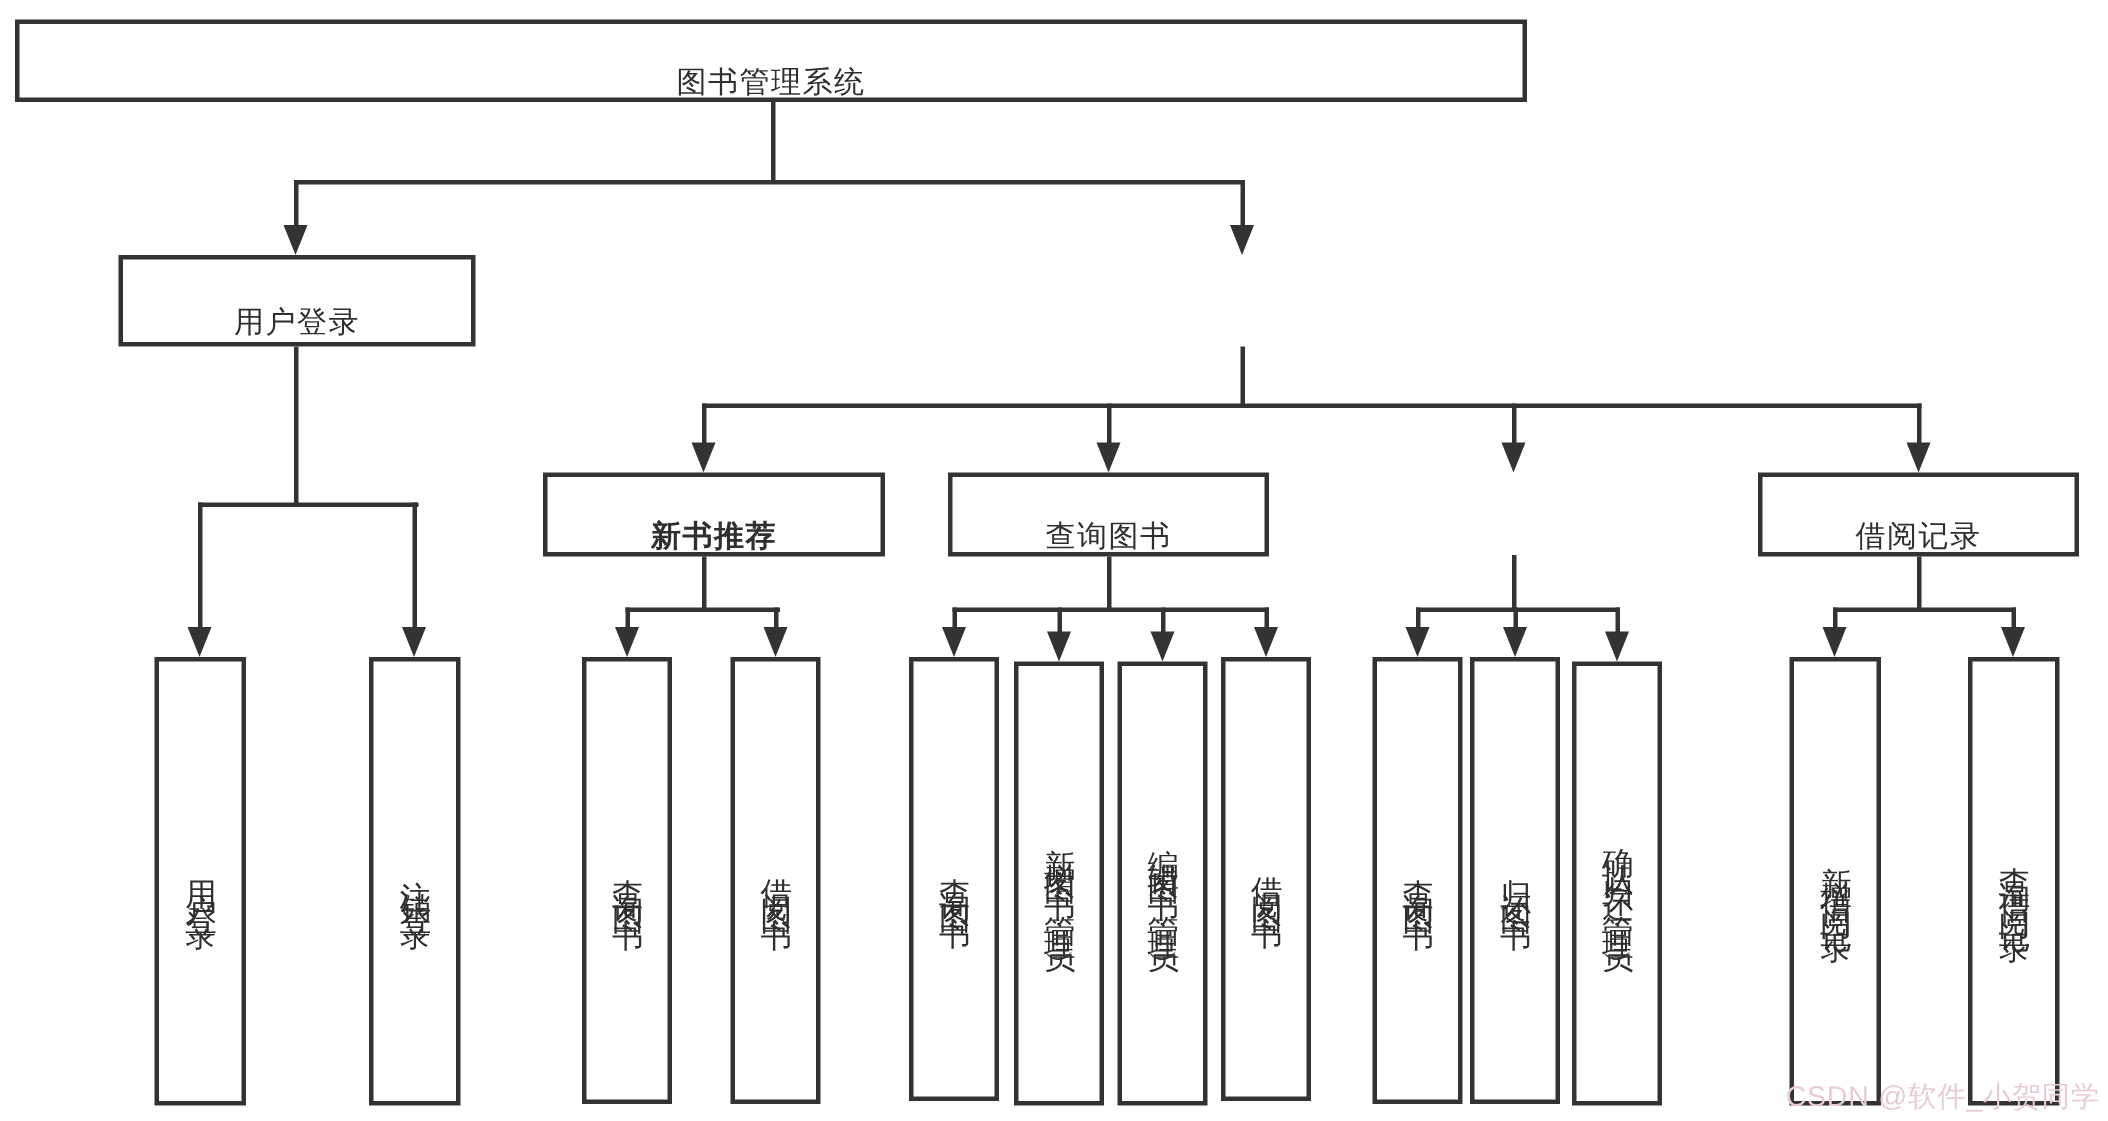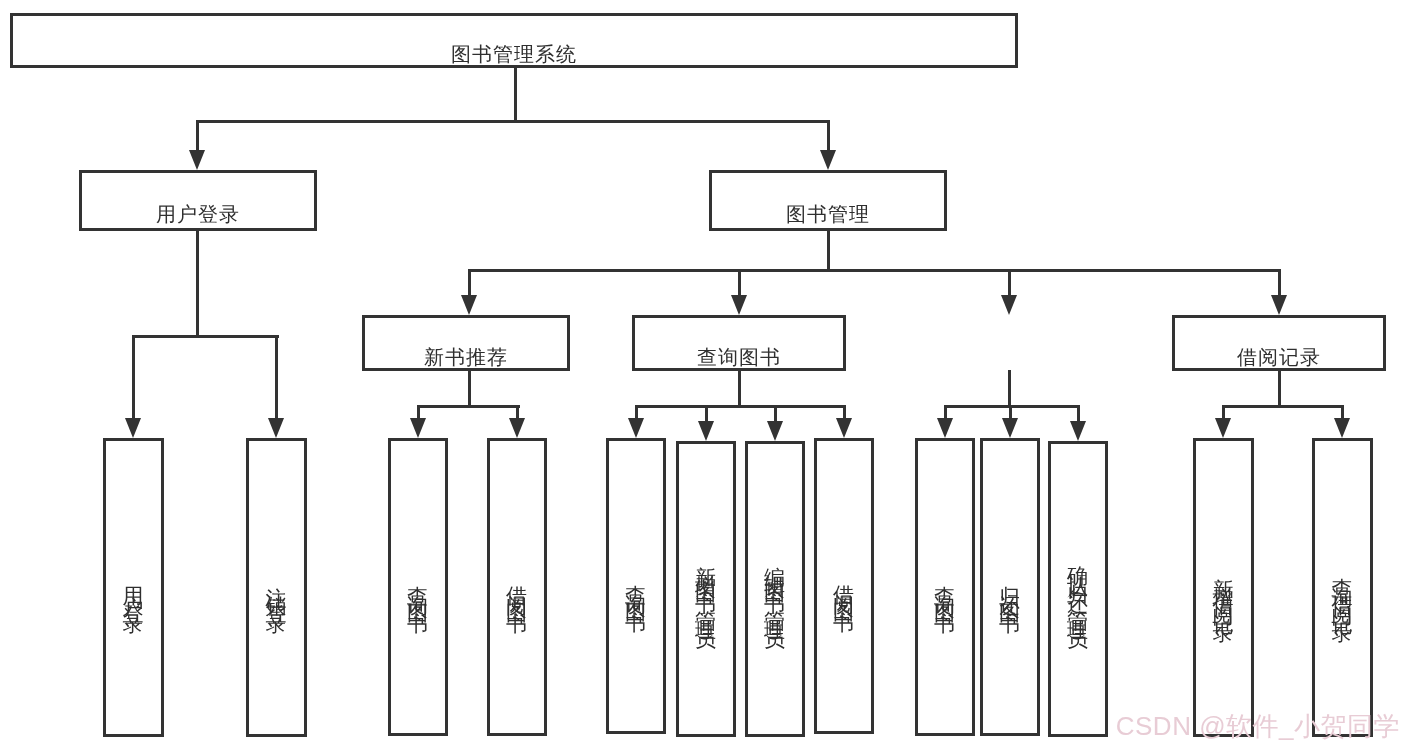--- a/index.html
+++ b/index.html
@@ -57,21 +57,21 @@
     height: 0;
     border-left: 8px solid transparent;
     border-right: 8px solid transparent;
     border-top: 20px solid var(--line);
     z-index: 1;
   }
   .watermark {
     position: absolute;
     right: 5px;
     bottom: 3px;
-    font-size: 26px;
+    font-size: 19px;
     letter-spacing: 0.5px;
     color: var(--watermark);
     z-index: 3;
     white-space: nowrap;
   }
 </style>
 </head>
 <body>
 
 <div class="stage">
@@ -137,25 +137,22 @@
   <div class="arrow" style="left:1215px; top:418px;"></div>
   <div class="arrow" style="left:1334px; top:418px;"></div>
 
   <div class="box h root" style="left:10px; top:13px; width:1008px; height:55px;">
     <span>图书管理系统</span>
   </div>
 
   <div class="box h" style="left:79px; top:170px; width:238px; height:61px;">
     <span>用户登录</span>
   </div>
-  <div class="box h" style="left:709px; top:170px; width:238px; height:61px;">
-    <span>图书管理</span>
-  </div>
-
-  <div class="box h" style="left:362px; top:315px; width:208px; height:56px;">
+
+  <div class="box h" style="left:362px; top:315px; width:228px; height:56px;font-weight:bold;">
     <span>新书推荐</span>
   </div>
   <div class="box h" style="left:632px; top:315px; width:214px; height:56px;">
     <span>查询图书</span>
   </div>
   <div class="box h" style="left:1172px; top:315px; width:214px; height:56px;">
     <span>借阅记录</span>
   </div>
 
   <div class="box v" style="left:103px; top:438px; width:61px; height:299px;">

